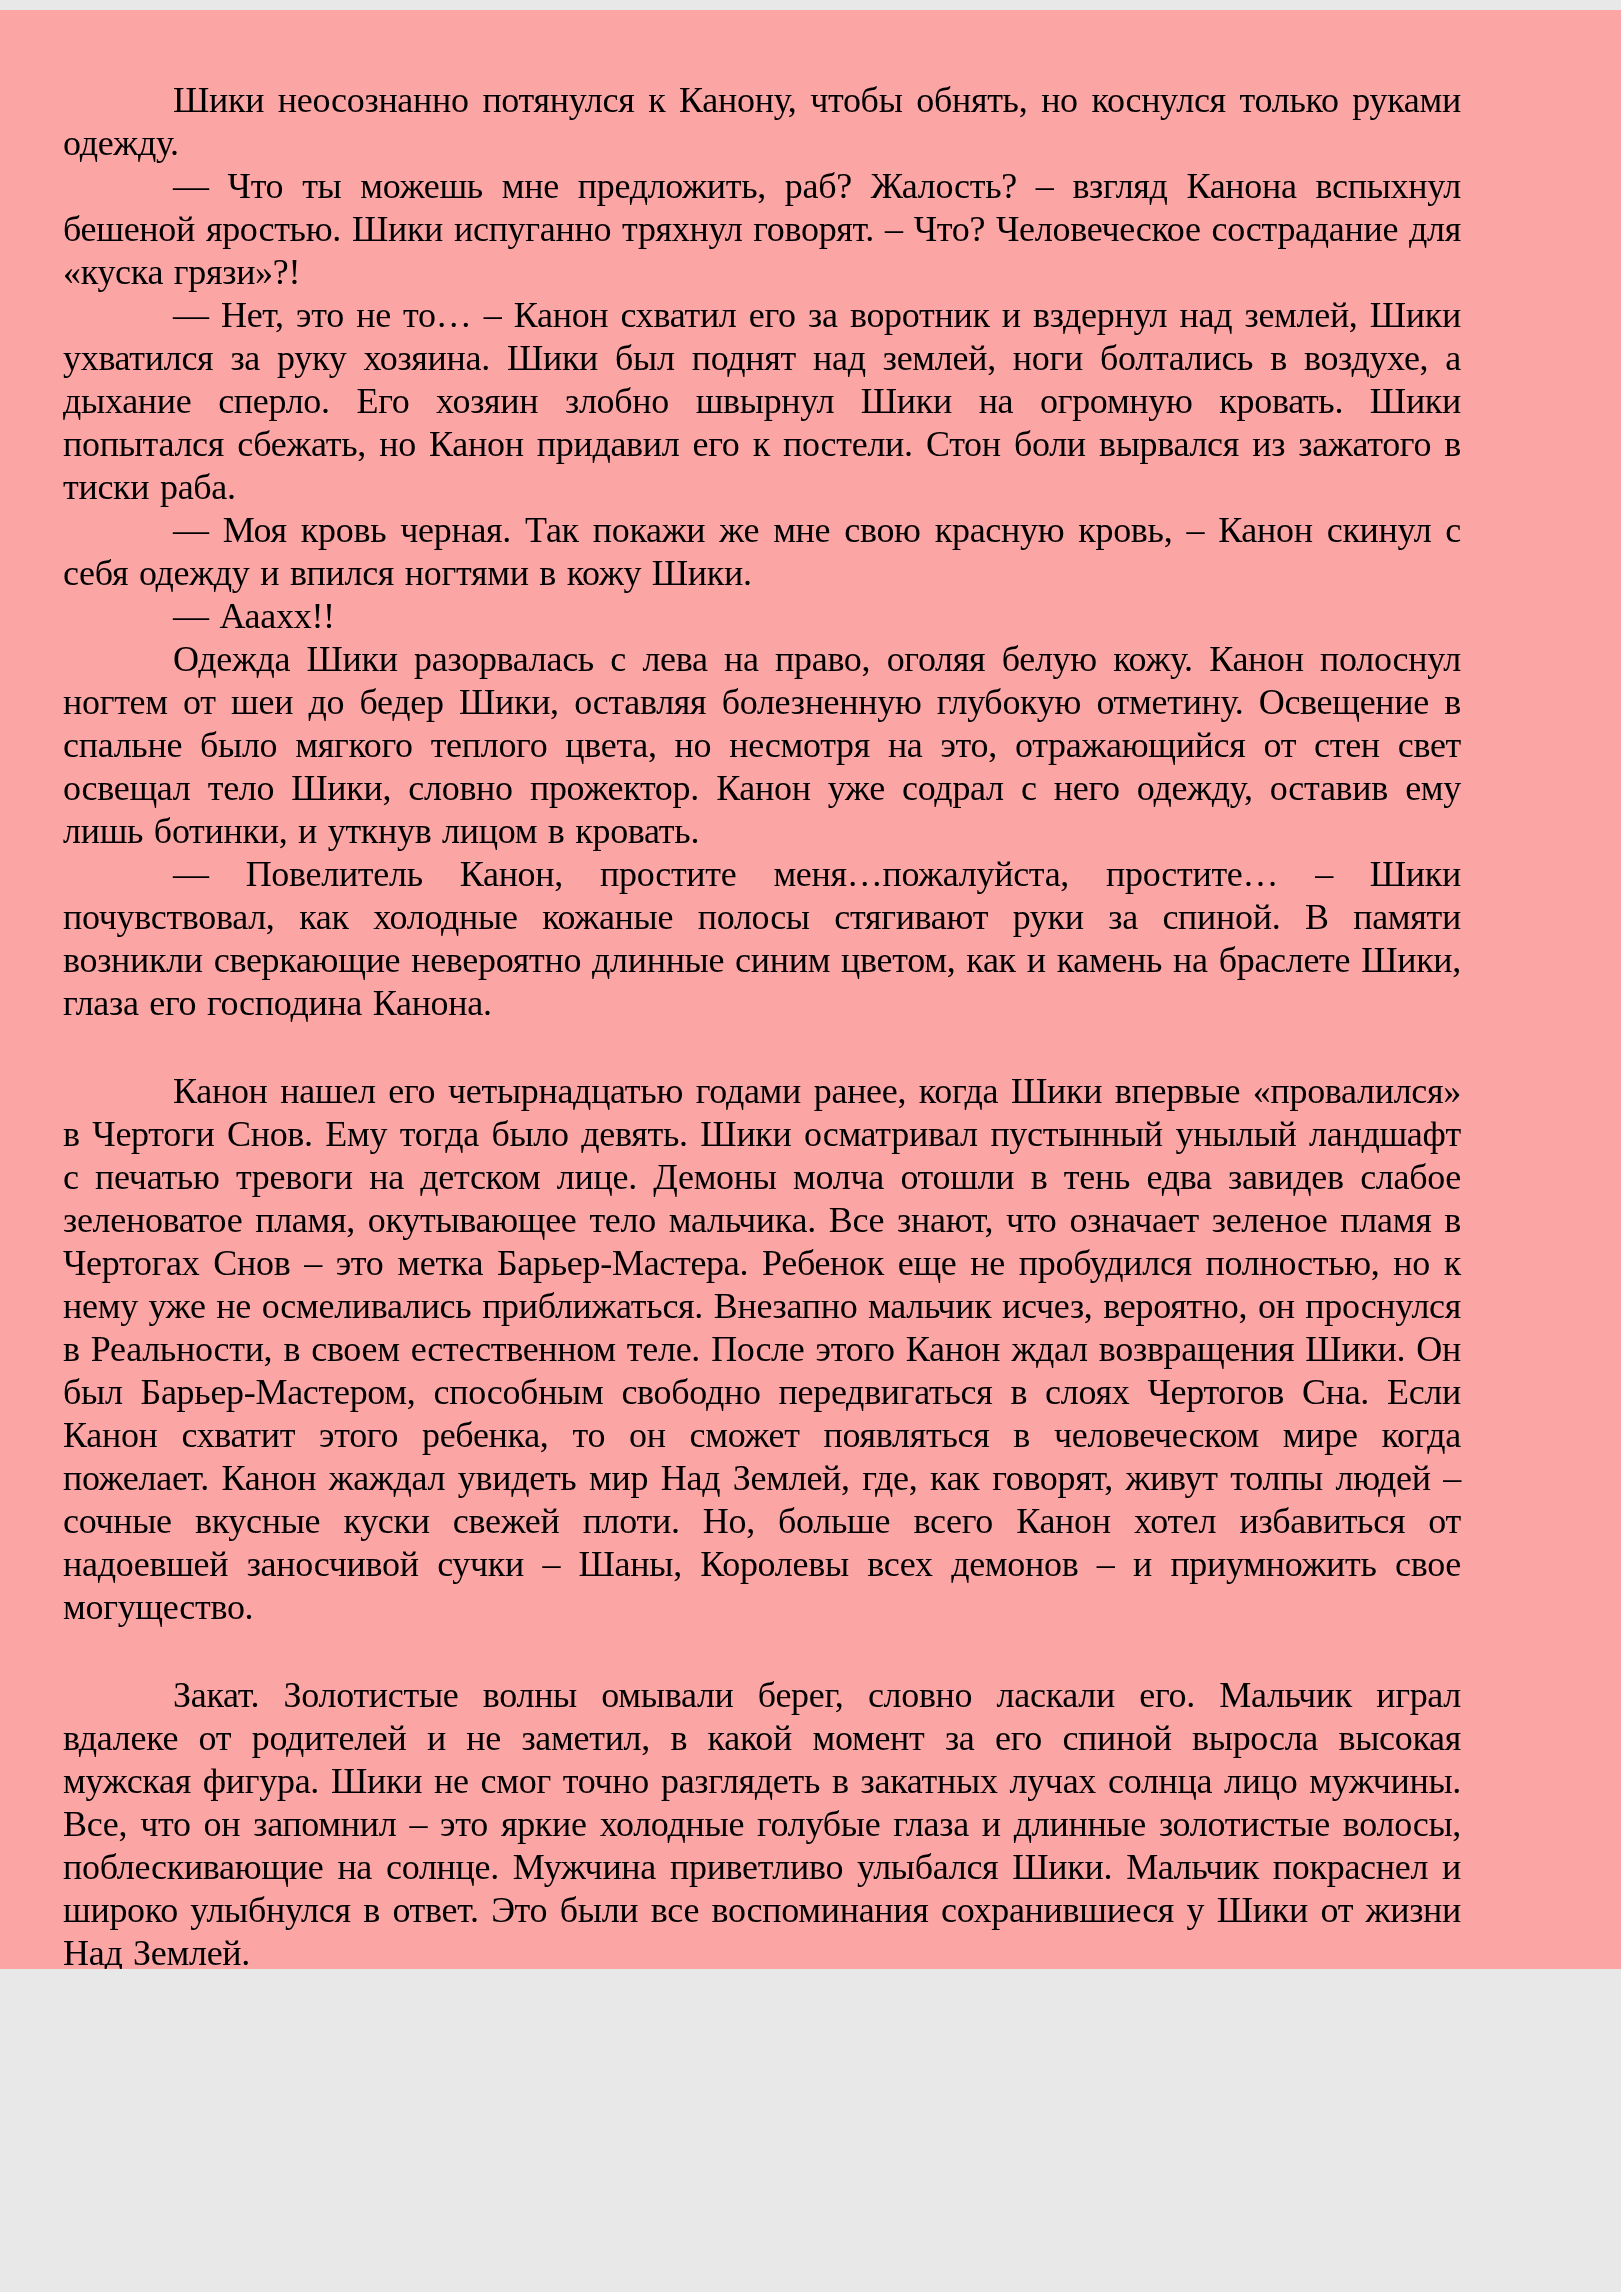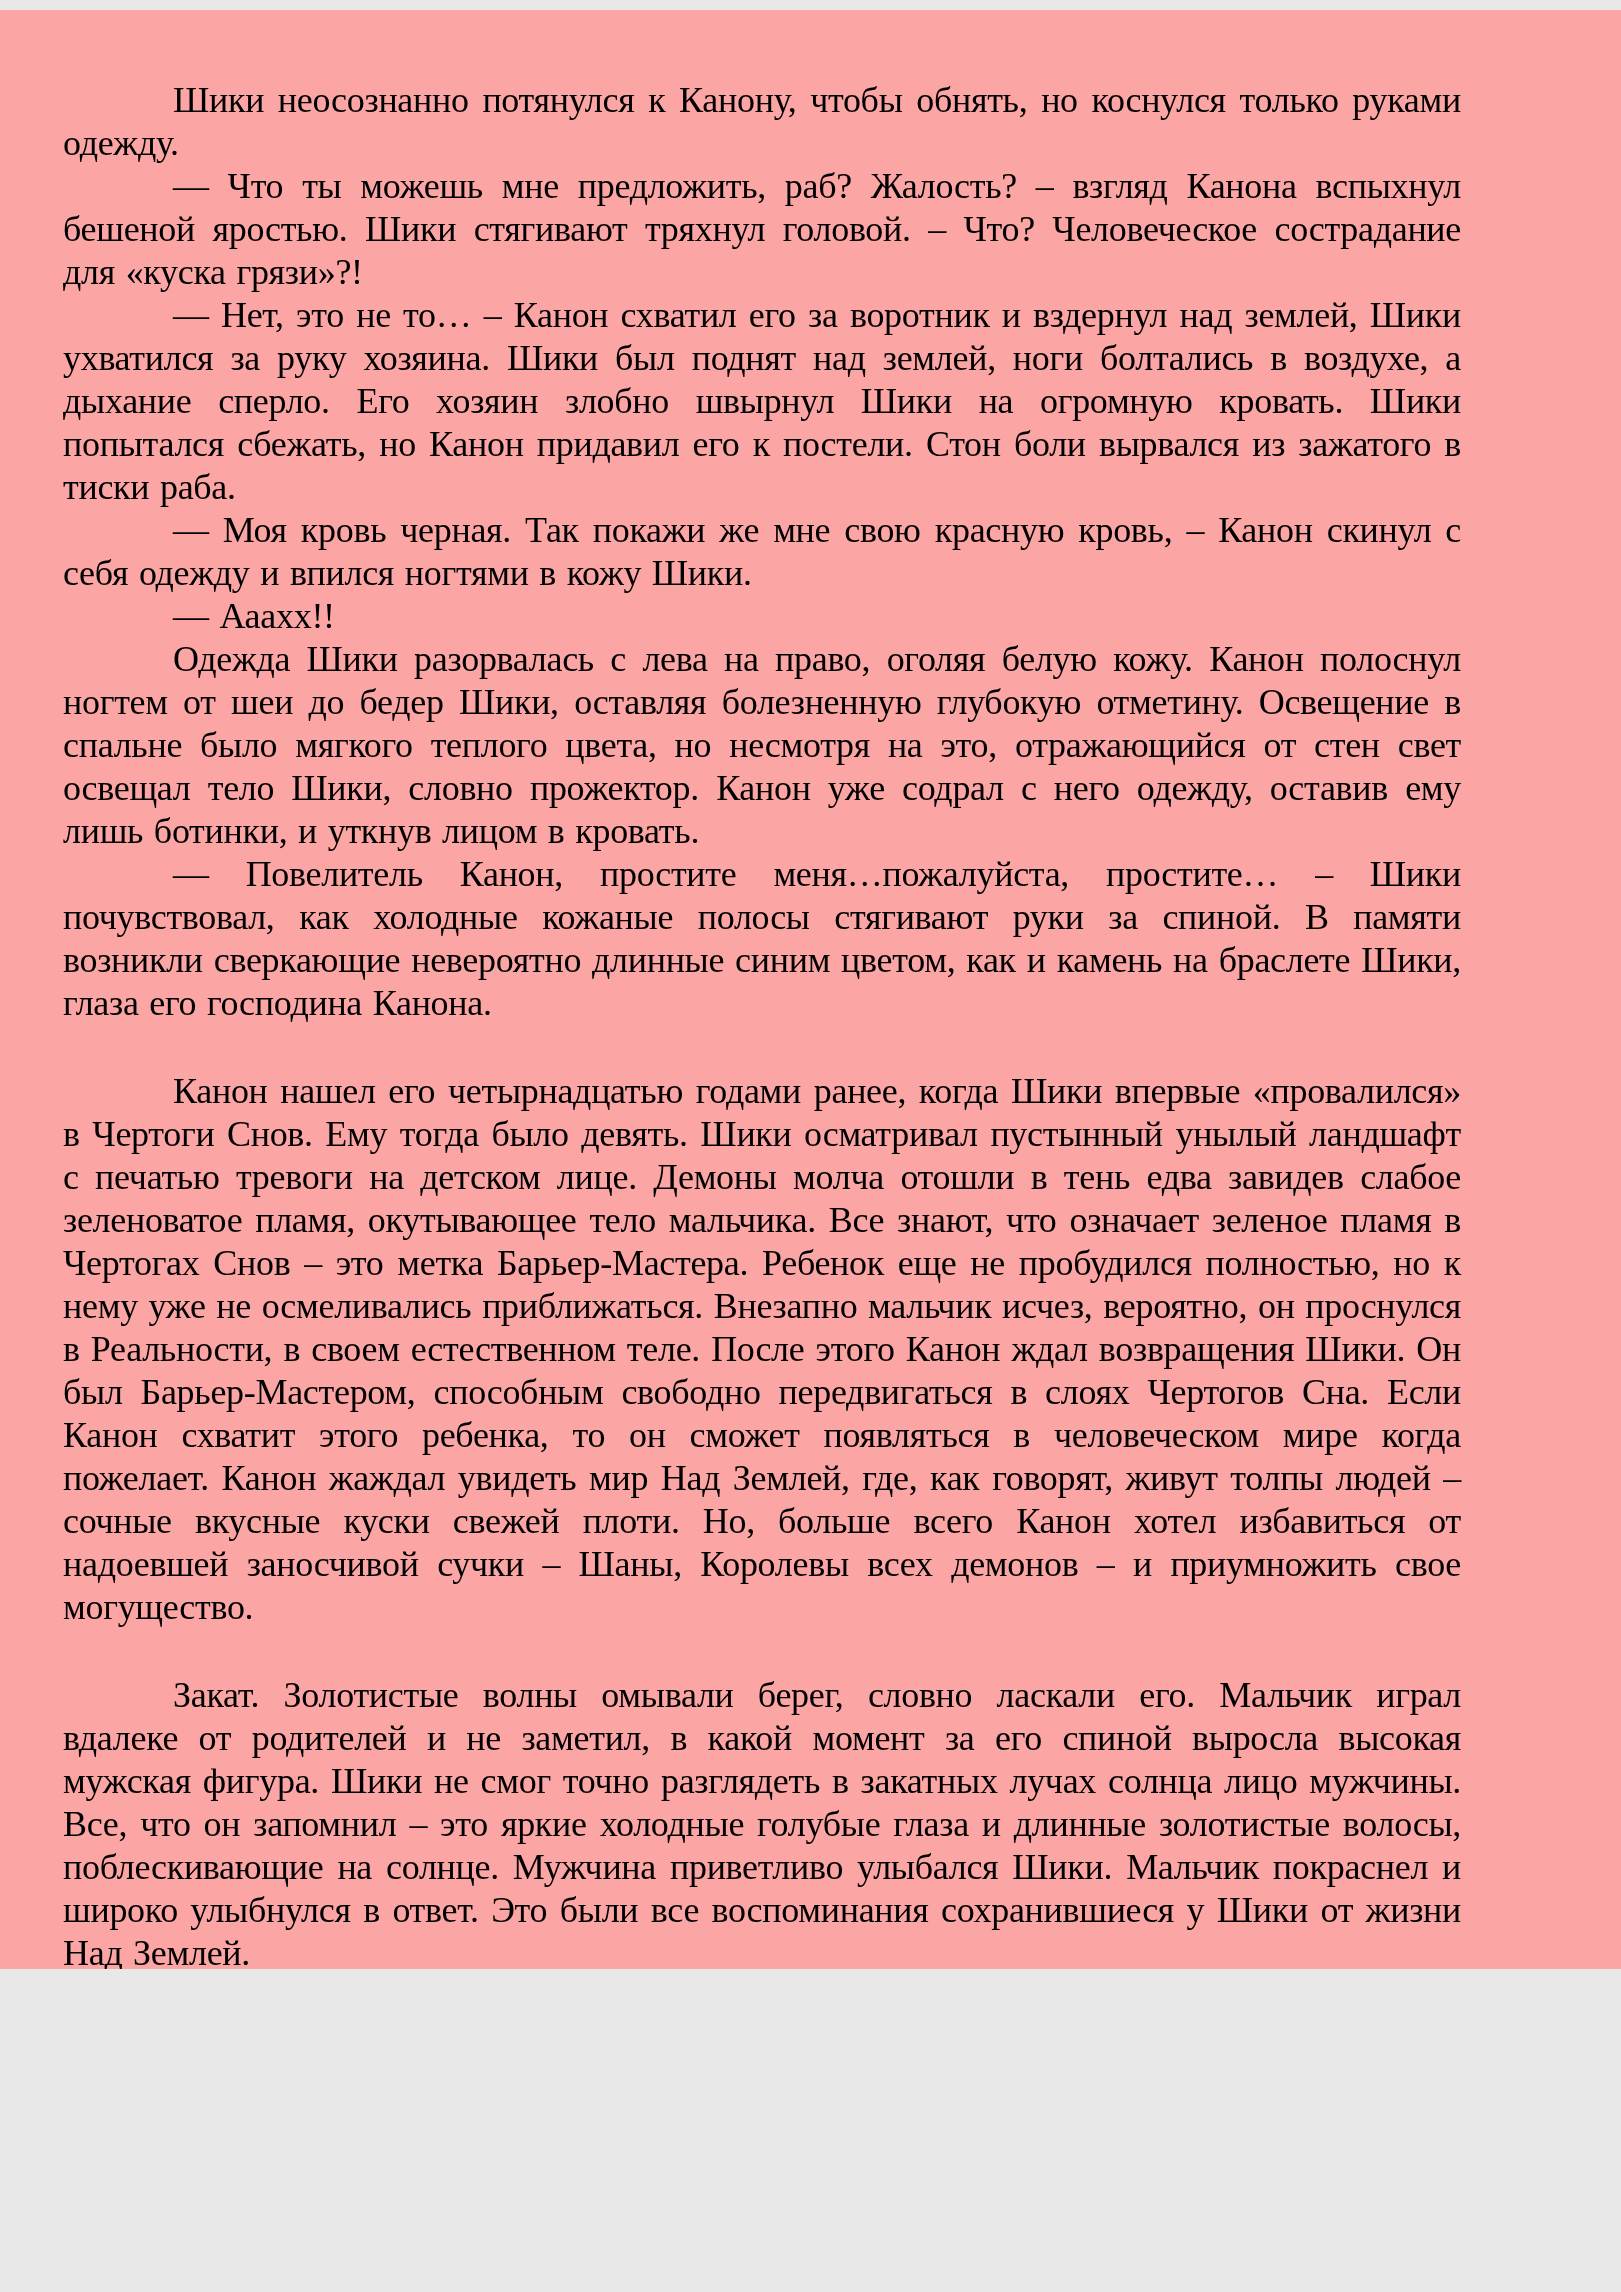--- a/index.html
+++ b/index.html
@@ -44,21 +44,21 @@
     text-align: left;
     font-style: italic;
   }
 </style>
 </head>
 <body>
 
 <div class="page">
   <div class="text-block">
     <p class="para">Шики неосознанно потянулся к Канону, чтобы обнять, но коснулся только руками одежду.</p>
-    <p class="para">— Что ты можешь мне предложить, раб? Жалость? – взгляд Канона вспыхнул бешеной яростью. Шики стягивают тряхнул головой. – Что? Человеческое сострадание для «куска грязи»?!</p>
+    <p class="para">— Что ты можешь мне предложить, раб? Жалость? – взгляд Канона вспыхнул бешеной яростью. Шики испуганно тряхнул говорят. – Что? Человеческое сострадание для «куска грязи»?!</p>
     <p class="para">— Нет, это не то… – Канон схватил его за воротник и вздернул над землей, Шики ухватился за руку хозяина. Шики был поднят над землей, ноги болтались в воздухе, а дыхание сперло. Его хозяин злобно швырнул Шики на огромную кровать. Шики попытался сбежать, но Канон придавил его к постели. Стон боли вырвался из зажатого в тиски раба.</p>
     <p class="para">— Моя кровь черная. Так покажи же мне свою красную кровь, – Канон скинул с себя одежду и впился ногтями в кожу Шики.</p>
     <p class="para">— Ааахх!!</p>
     <p class="para">Одежда Шики разорвалась с лева на право, оголяя белую кожу. Канон полоснул ногтем от шеи до бедер Шики, оставляя болезненную глубокую отметину. Освещение в спальне было мягкого теплого цвета, но несмотря на это, отражающийся от стен свет освещал тело Шики, словно прожектор. Канон уже содрал с него одежду, оставив ему лишь ботинки, и уткнув лицом в кровать.</p>
     <p class="para">— Повелитель Канон, простите меня…пожалуйста, простите… – Шики почувствовал, как холодные кожаные полосы стягивают руки за спиной. В памяти возникли сверкающие невероятно длинные синим цветом, как и камень на браслете Шики, глаза его господина Канона.</p>
     <p class="para gap-before">Канон нашел его четырнадцатью годами ранее, когда Шики впервые «провалился» в Чертоги Снов. Ему тогда было девять. Шики осматривал пустынный унылый ландшафт с печатью тревоги на детском лице. Демоны молча отошли в тень едва завидев слабое зеленоватое пламя, окутывающее тело мальчика. Все знают, что означает зеленое пламя в Чертогах Снов – это метка Барьер-Мастера. Ребенок еще не пробудился полностью, но к нему уже не осмеливались приближаться. Внезапно мальчик исчез, вероятно, он проснулся в Реальности, в своем естественном теле. После этого Канон ждал возвращения Шики. Он был Барьер-Мастером, способным свободно передвигаться в слоях Чертогов Сна. Если Канон схватит этого ребенка, то он сможет появляться в человеческом мире когда пожелает. Канон жаждал увидеть мир Над Землей, где, как говорят, живут толпы людей – сочные вкусные куски свежей плоти. Но, больше всего Канон хотел избавиться от надоевшей заносчивой сучки – Шаны, Королевы всех демонов – и приумножить свое могущество.</p>
     <p class="para gap-before">Закат. Золотистые волны омывали берег, словно ласкали его. Мальчик играл вдалеке от родителей и не заметил, в какой момент за его спиной выросла высокая мужская фигура. Шики не смог точно разглядеть в закатных лучах солнца лицо мужчины. Все, что он запомнил – это яркие холодные голубые глаза и длинные золотистые волосы, поблескивающие на солнце. Мужчина приветливо улыбался Шики. Мальчик покраснел и широко улыбнулся в ответ. Это были все воспоминания сохранившиеся у Шики от жизни Над Землей.</p>
   </div>
   <div class="page-number">70</div>
 </div>

